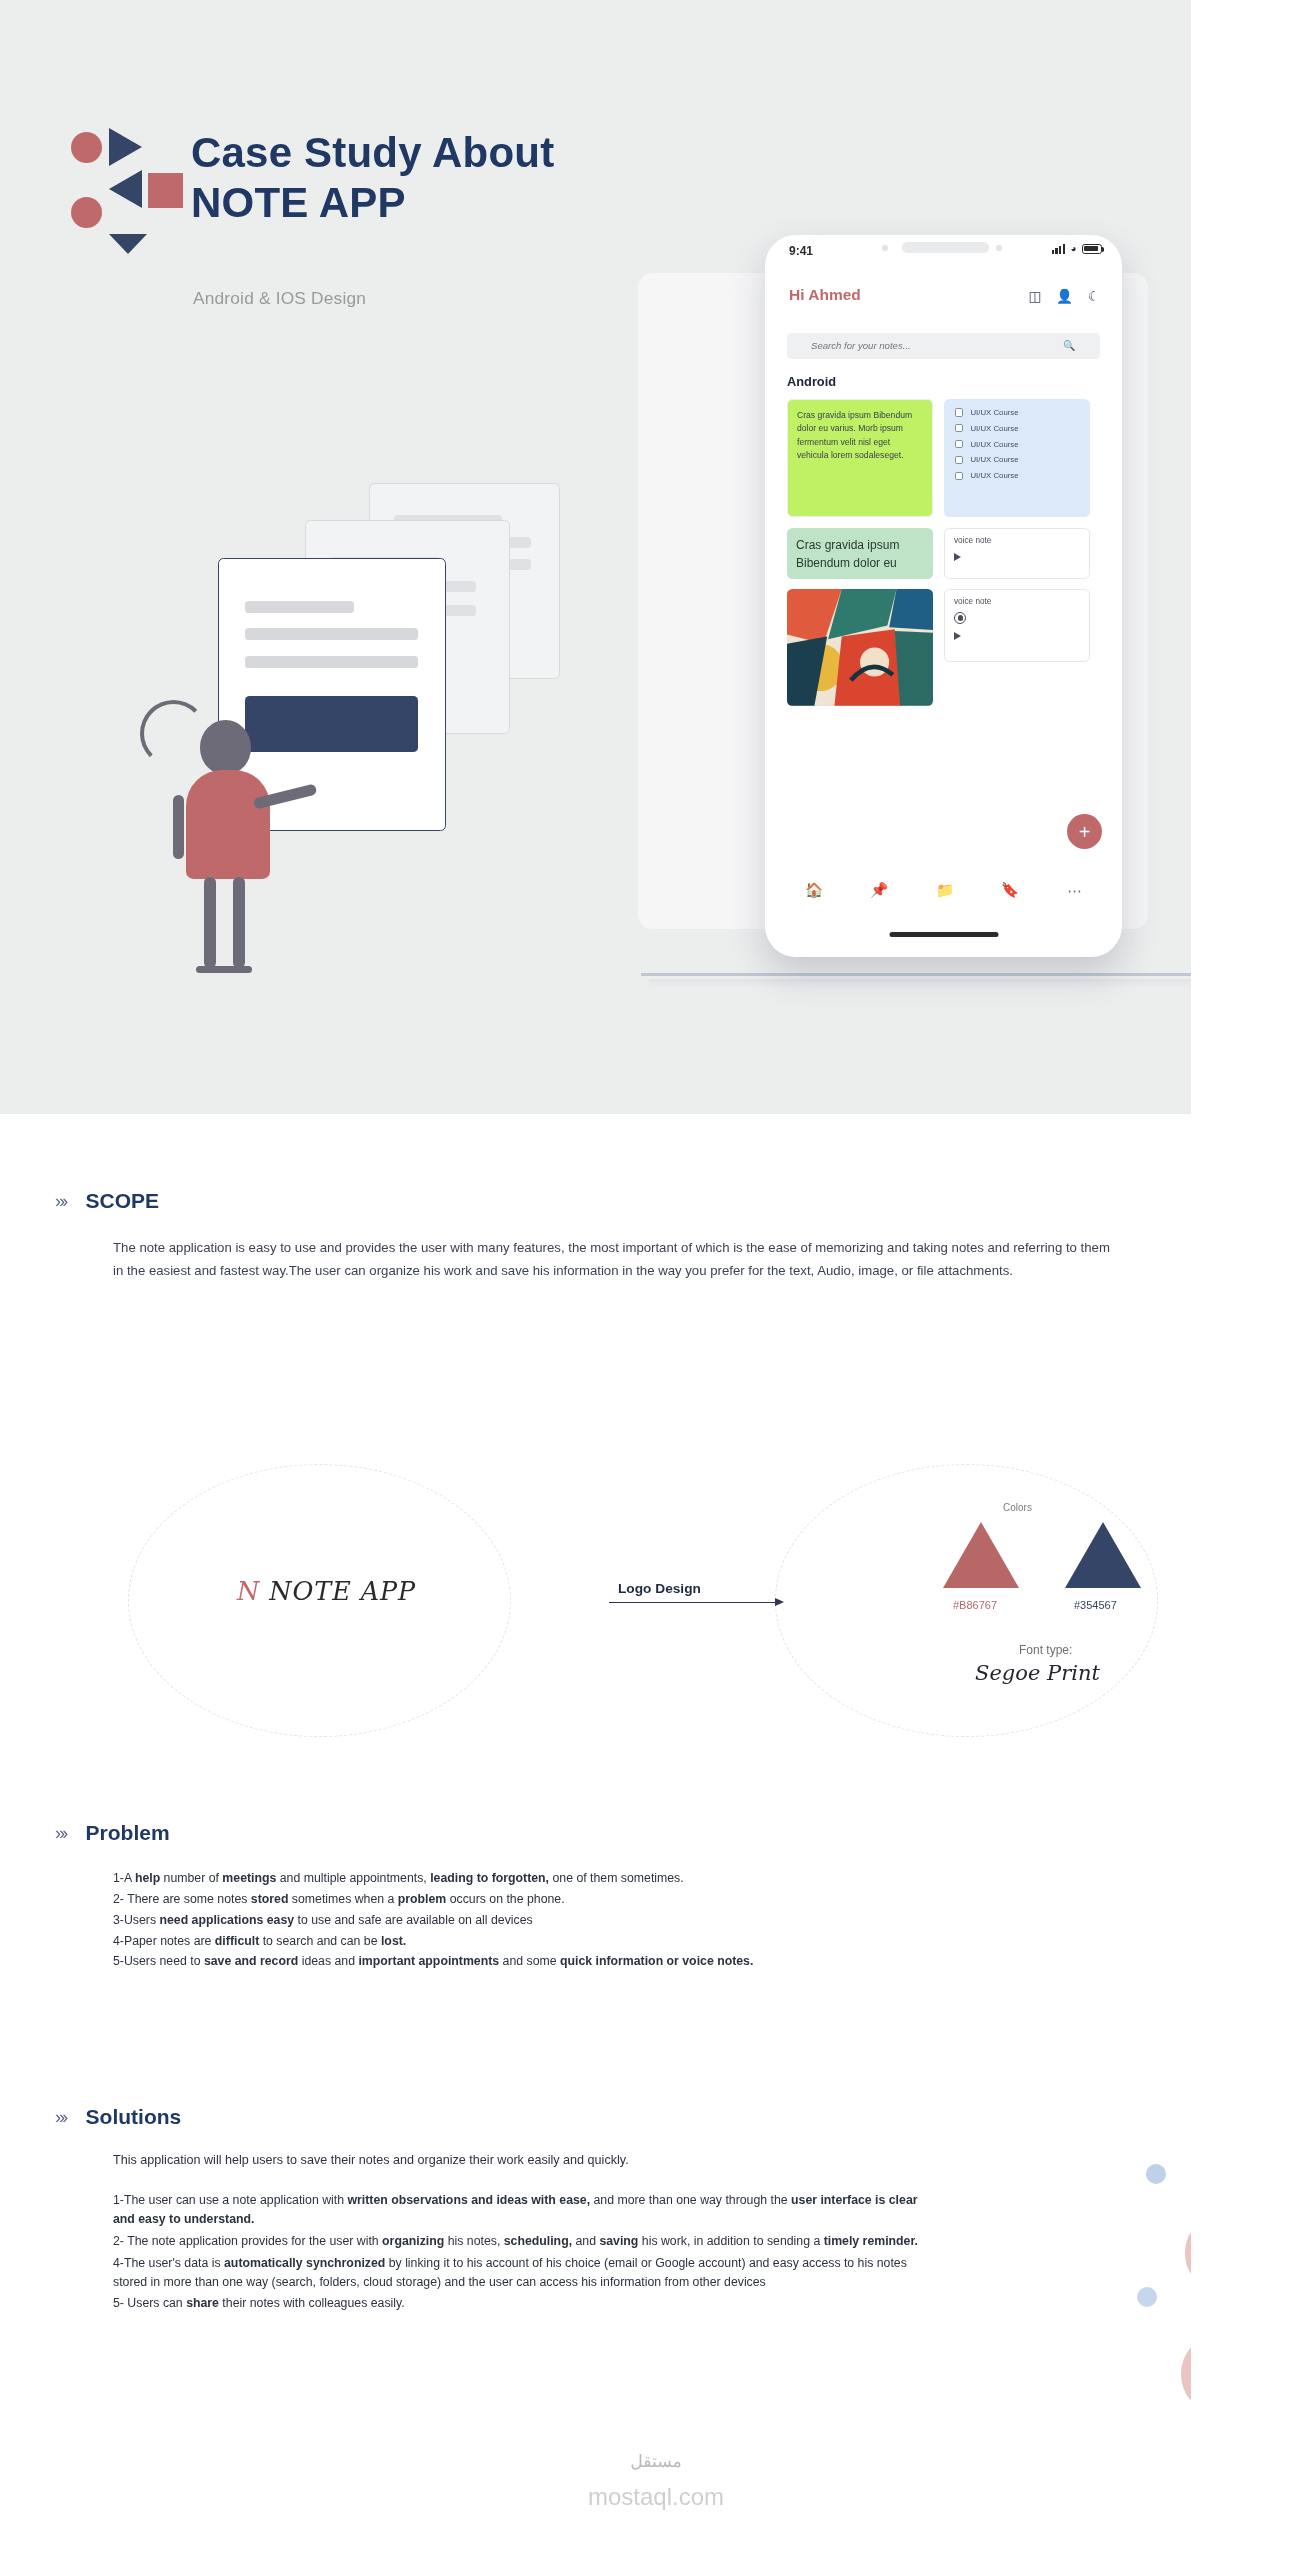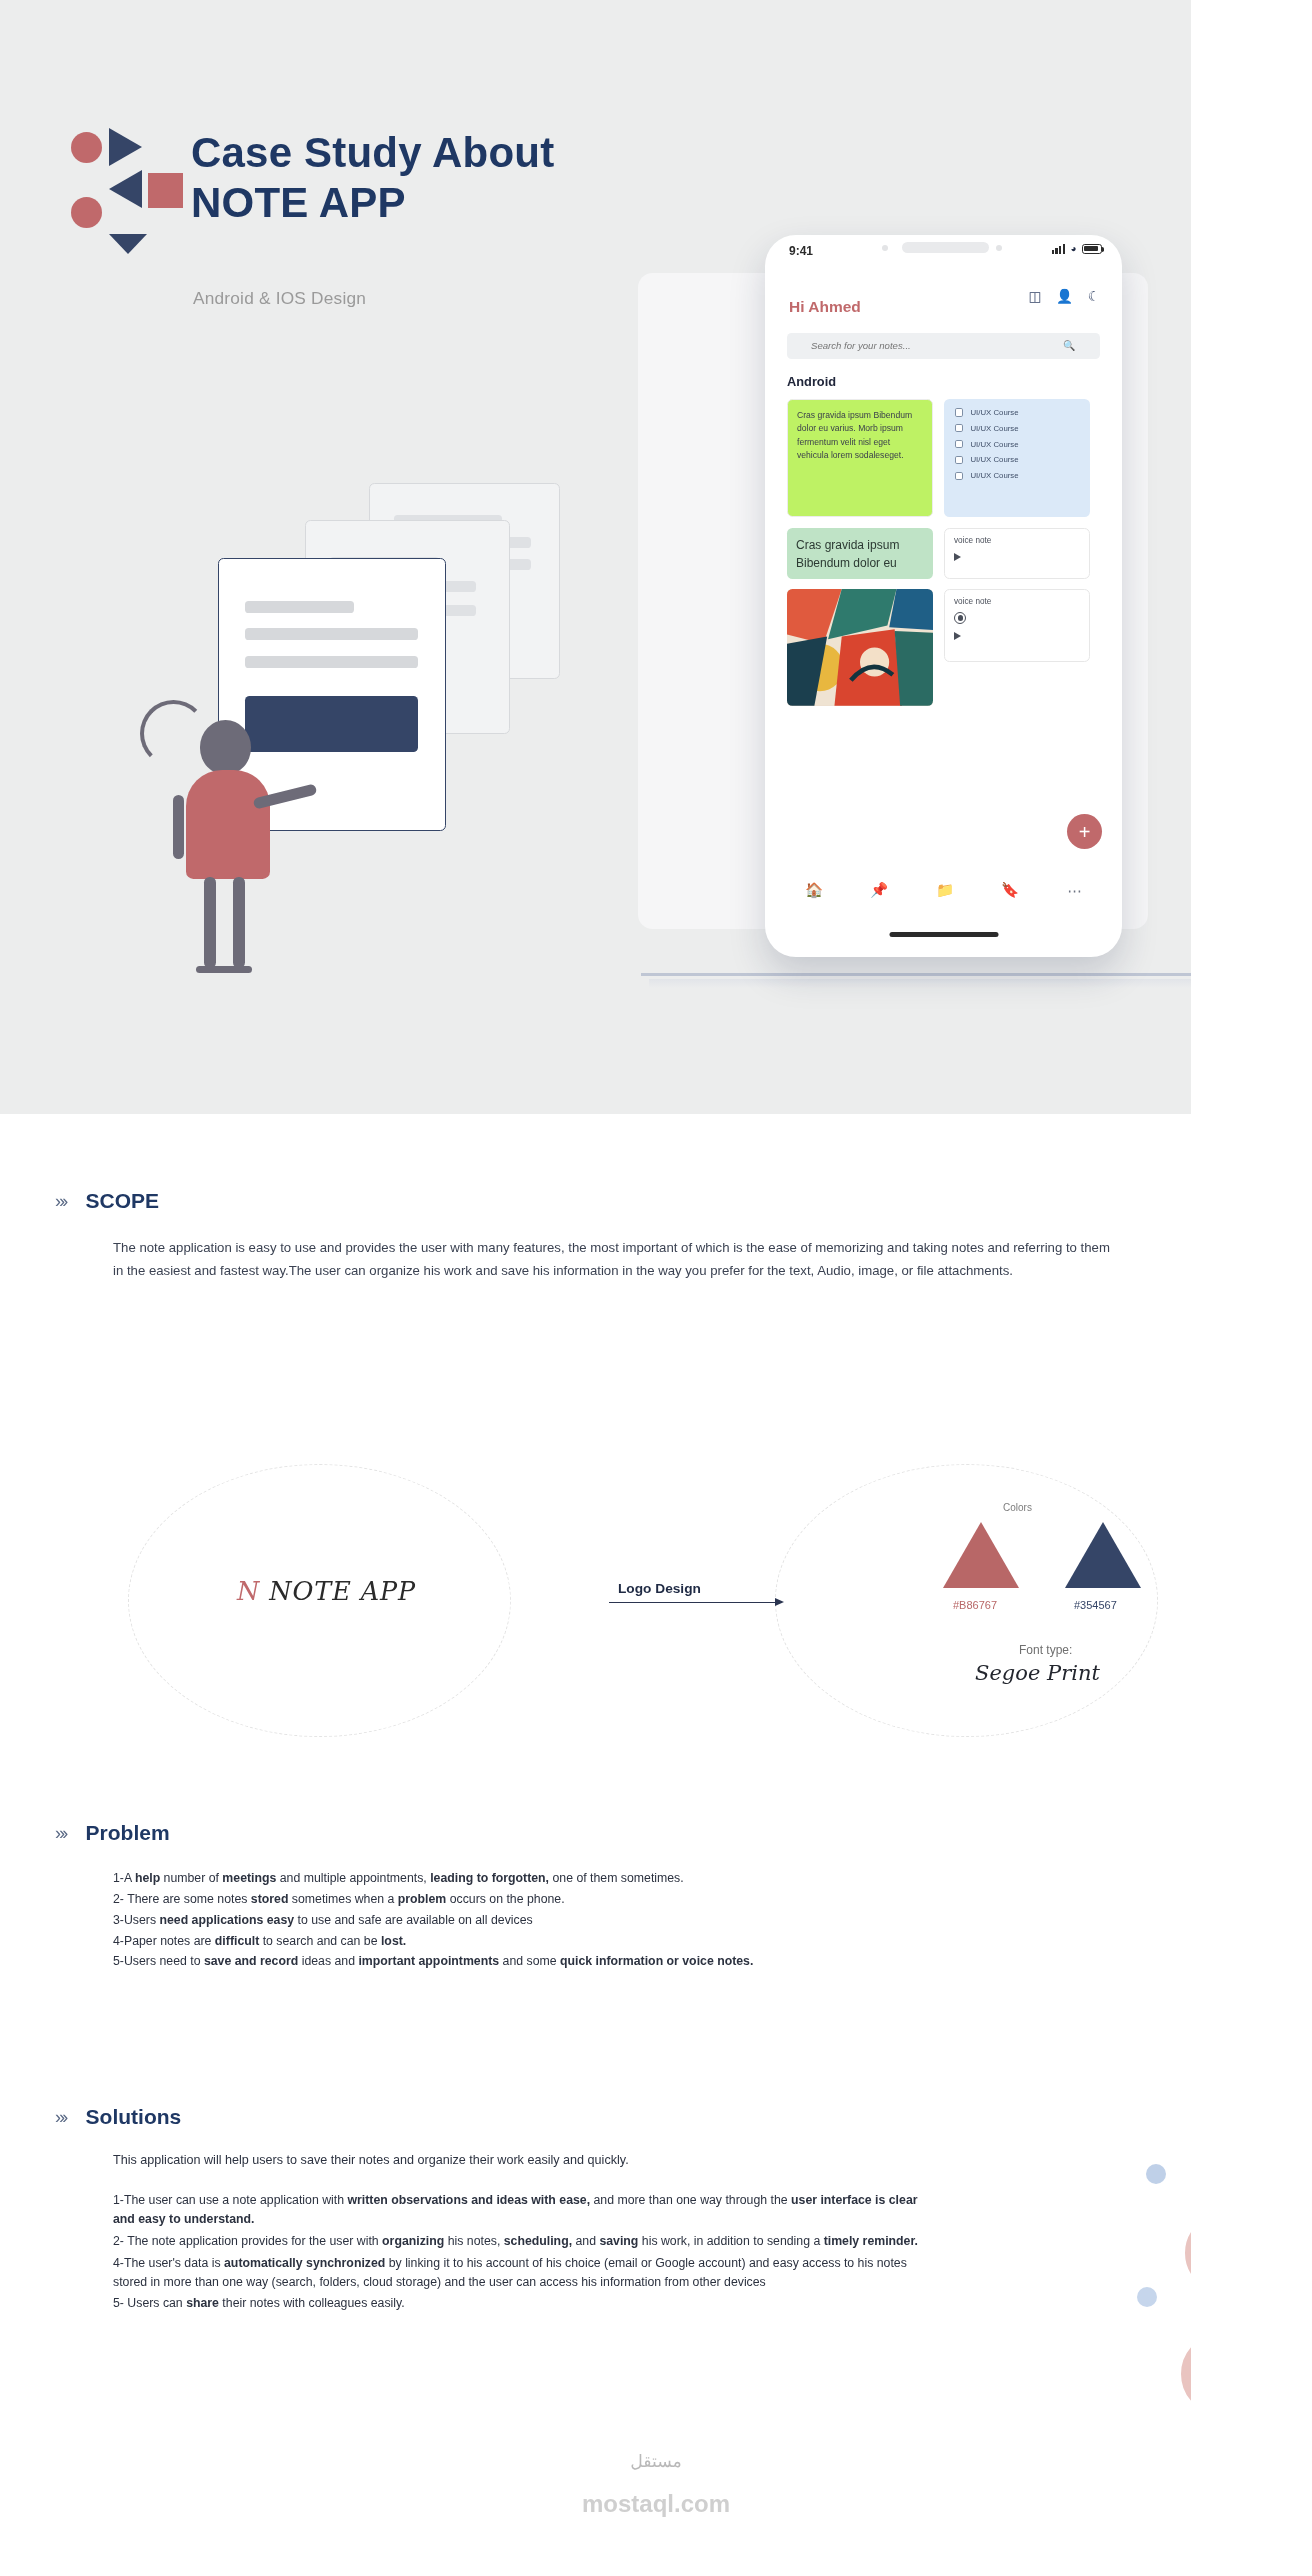--- a/index.html
+++ b/index.html
@@ -72,21 +72,21 @@
   .notch-dot { position:absolute; left: 117px; top: 10px; width: 6.4px; height: 6.4px; border-radius: 50%; background:#e3e4e6;}
   .notch-dot2 { position:absolute; left: 231px; top: 10px; width: 6.4px; height: 6.4px; border-radius: 50%; background:#e3e4e6;}
   .st-icons { position: absolute; right: 20px; top: 8.2px; display: flex; gap: 5.5px; align-items: center; }
   .sig { display:flex; align-items: flex-end; gap:1.4px; height: 10px;}
   .sig i { display:block; width:2.3px; background:#2b2b2b; }
   .sig i:nth-child(1){height:3.6px}.sig i:nth-child(2){height:5.5px}.sig i:nth-child(3){height:7.3px}.sig i:nth-child(4){height:10px}
   .batt { width: 20px; height: 10px; border: 1.3px solid #2b2b2b; border-radius: 2.7px; position: relative; }
   .batt::after{content:"";position:absolute;right:-3.2px;top:2.7px;width:1.8px;height:4.6px;background:#2b2b2b;border-radius:0 1.8px 1.8px 0;}
   .batt i{position:absolute;left:1.4px;top:1.4px;bottom:1.4px;width:13.7px;background:#2b2b2b;border-radius:0.9px;}
 
-  .greet { position: absolute; left: 24px; top: 63px; font-size: 15.5px; font-weight: bold; color: #c0696b; }
+  .greet { position: absolute; left: 24px; top: 51px; font-size: 15.5px; font-weight: bold; color: #c0696b; }
   .top-actions { position: absolute; right: 22px; top: 53px; display: flex; gap: 14.6px; color:#354567; }
   .search-wrap { position: absolute; left: 22px; top: 98px; right: 22px; height: 25.5px;
     background: #eef0f2; border-radius: 4.6px; display: flex; align-items: center; padding: 0 24px; }
   .search-wrap input { border: 0; outline: 0; background: transparent; flex: 1;
     font-size: 9.6px; font-style: italic; color: #8b8f96; font-family: "Liberation Sans", sans-serif; }
   .pinned-label { position: absolute; left: 22px; top: 139px; font-size: 12.8px; font-weight: bold; color: #20263a; }
 
   .note { position: absolute; border-radius: 5.5px; }
   .note.n1 { left: 22px; top: 164px; width: 146px; height: 118px; background: #bef264; border: 0.9px solid #ececec; padding: 9px; }
   .note.n1 p { font-size: 8.6px; line-height: 1.55; color: #3a3f4b; }
@@ -153,21 +153,21 @@
   .solutions ul { margin-top: 24px; margin-left: 58px; list-style: none; width: 820px; }
   .solutions li { font-size: 12.3px; line-height: 1.55; color: #2c3240; margin-bottom: 2.7px; }
 
   b { font-weight: bold; }
 
   
   .blob { position: absolute; border-radius: 50%; }
   .ring { position: absolute; border-radius: 50%; border: 12px solid #e9c4c0; }
   .wm { position: absolute; left: 510px; top: 2451px; text-align: center; width: 292px; color: #b9b9b9; }
   .wm .ar { font-size: 17.3px; letter-spacing: 0.9px; }
-  .wm .en { font-size: 24px; font-weight: bold; color: #cfcfcf; margin-top: 18px; }
+  .wm .en { font-size: 24px; font-weight: normal; color: #cfcfcf; margin-top: 11px; }
 </style>
 </head>
 <body>
 
 <div class="page">
 
   <div class="hero">
 
     <div class="mark">
       <div class="circ c1"></div>

